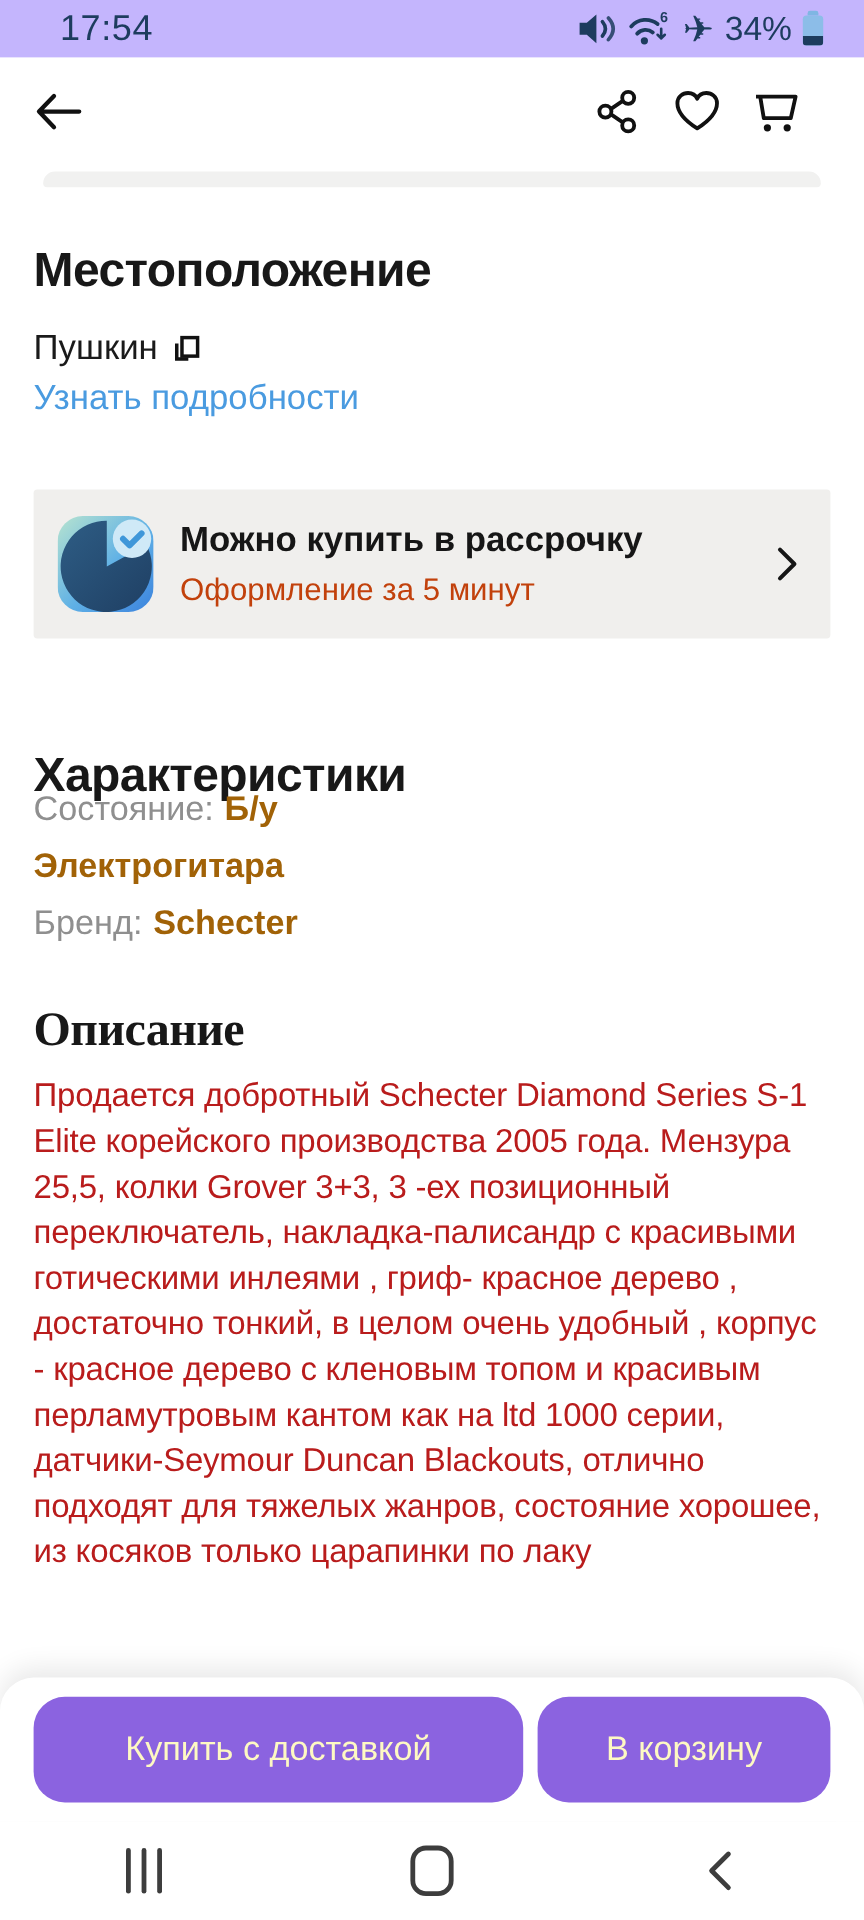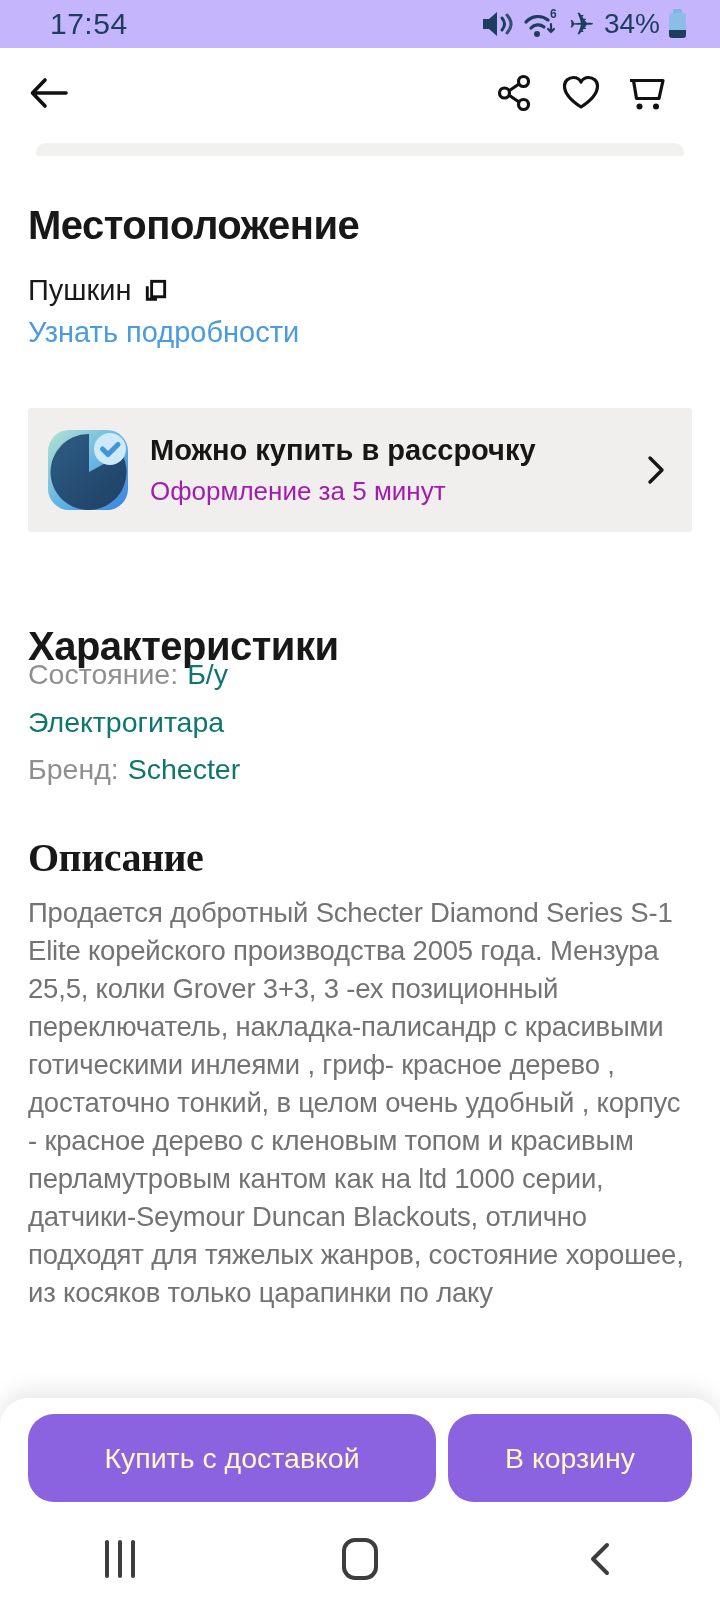--- a/index.html
+++ b/index.html
@@ -41,30 +41,30 @@
   .link { position:absolute; left:28px; top:316px; font-size:29px; color:#4a9be0; }
 
   
   .card {
     position:absolute; left:28px; top:408px; width:664px; height:124px;
     background:#f0efed; border-radius:3px; display:flex; align-items:center;
   }
   .card .appicon { position:relative; width:80px; height:80px; margin-left:20px; flex:0 0 auto; }
   .card .texts { margin-left:22px; flex:1 1 auto; }
   .card .ctitle { font-size:29px; font-weight:700; color:#161616; margin-bottom:9px; }
-  .card .csub { font-size:26px; color:#a21caf; }
+  .card .csub { font-size:26px; color:#c2410c; }
   .card .chev { margin-right:24px; flex:0 0 auto; width:26px; height:34px; }
 
   .attr { position:absolute; left:28px; font-size:28.5px; display:flex; gap:9px; }
   .attr .lbl { color:#8f8f8f; }
-  .attr .val { color:#0f766e; }
+  .attr .val { color:#a16207;font-weight:bold; }
 
   .desc {
     position:absolute; left:28px; top:894px; width:668px;
-    font-size:27.5px; line-height:38px; color:#737373; letter-spacing:-0.2px;
+    font-size:27.5px; line-height:38px; color:#b91c1c; letter-spacing:-0.2px;
   }
 
   
   .bottombar {
     position:absolute; left:0; top:1398px; width:720px; height:120px;
     background:#ffffff; border-radius:28px 28px 0 0;
     box-shadow:0 -8px 22px rgba(0,0,0,0.09);
   }
   .btn {
     position:absolute; top:16px; height:88px; border:none; cursor:pointer;

